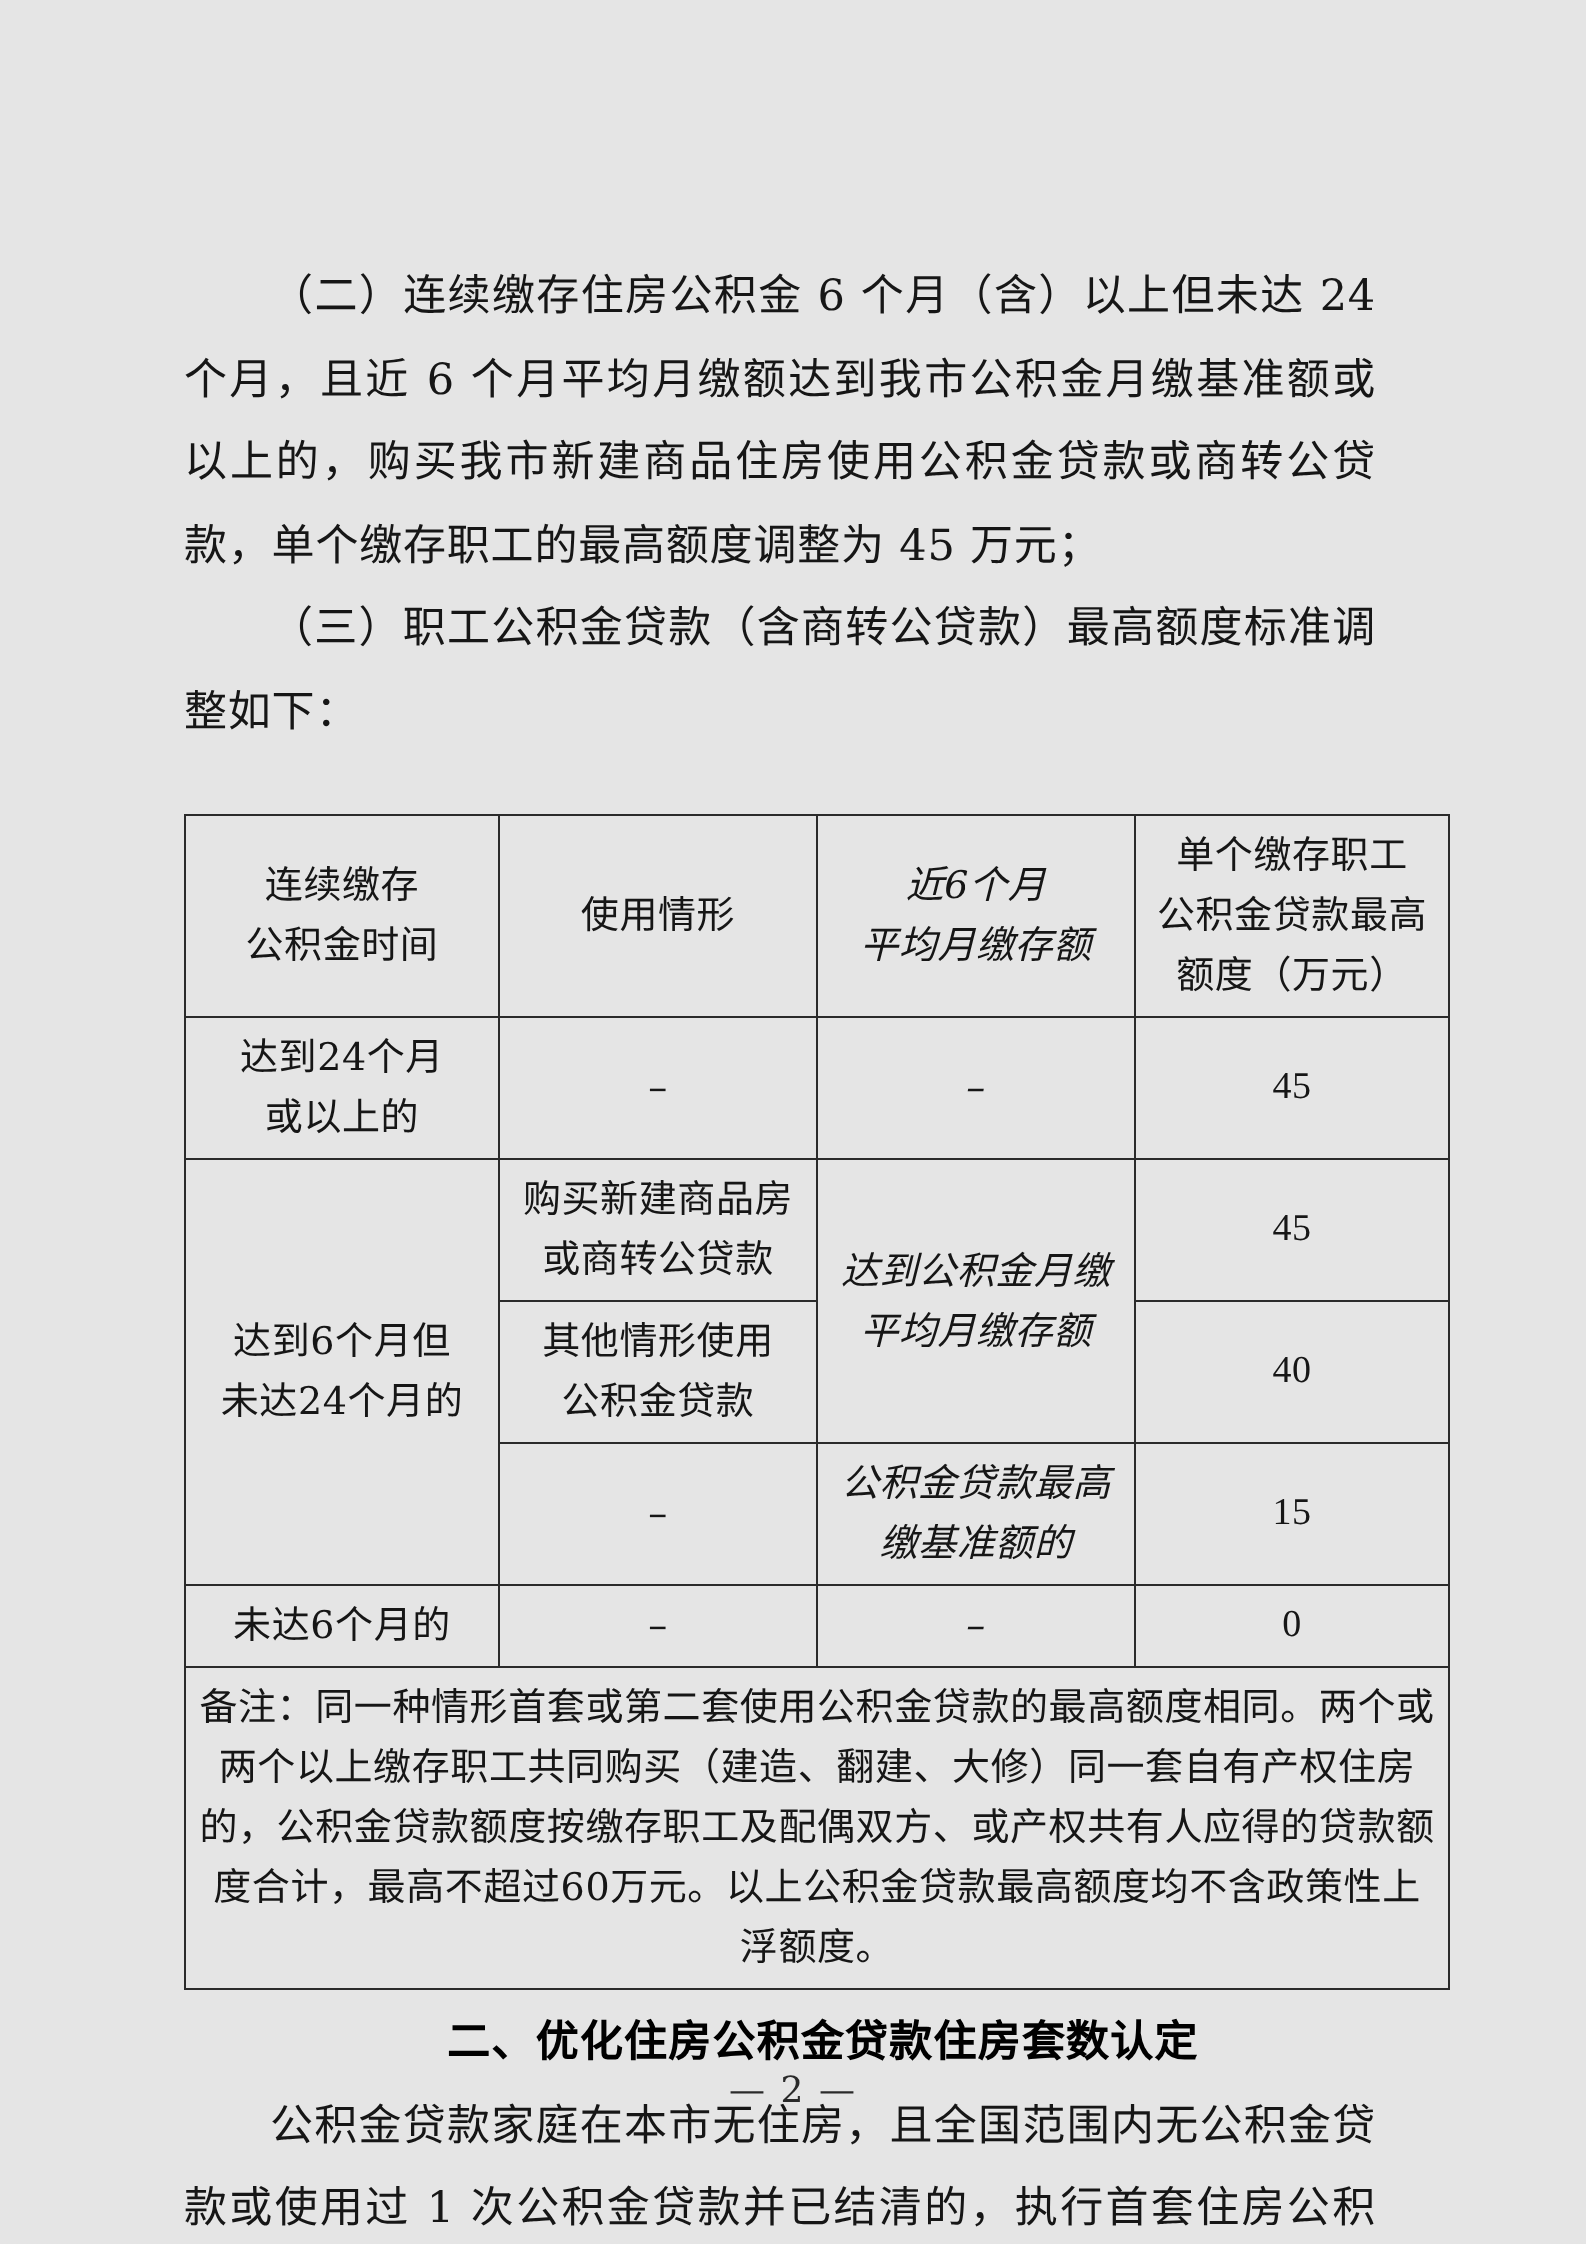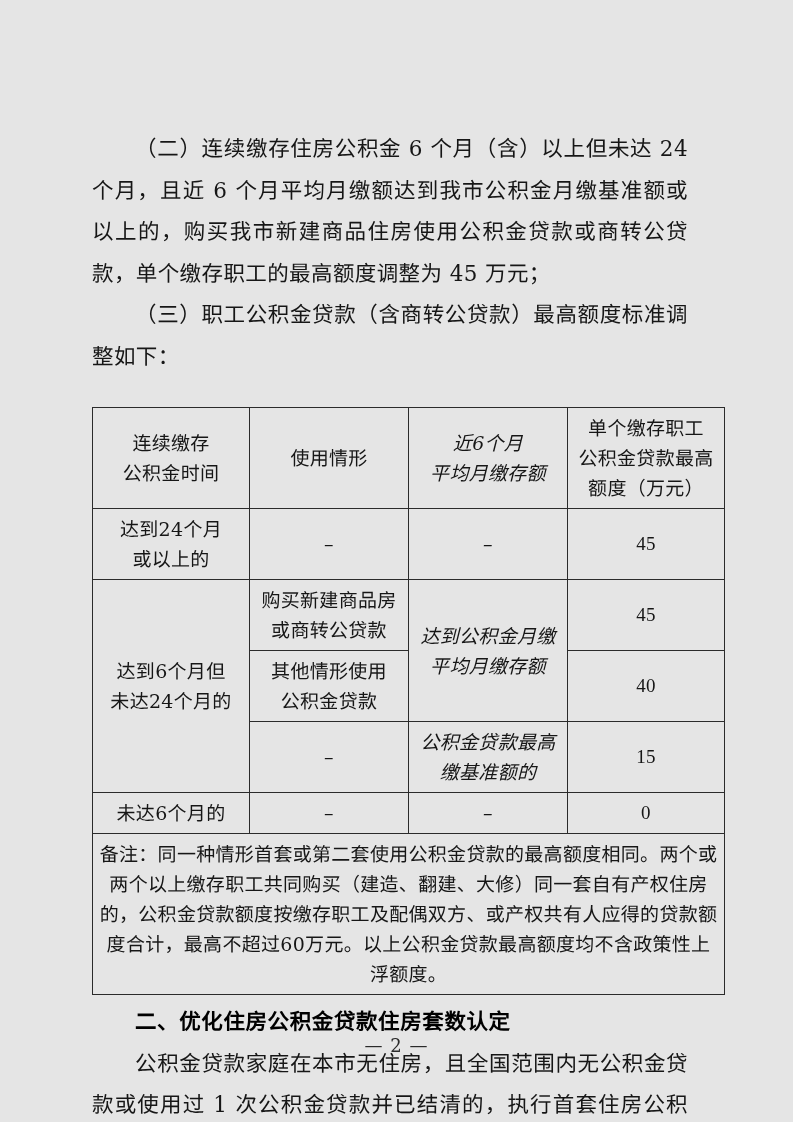--- a/index.html
+++ b/index.html
@@ -41,20 +41,21 @@
     text-align-last: left;
   }
   .heading {
     font-size: 21.5px;
     line-height: 41.5px;
     font-weight: bold;
     text-indent: 2em;
     letter-spacing: 0.6px;
     margin: 0;
     color: #000000;
+    text-align: center;
   }
   .spacer-before-table { height: 30px; }
   .spacer-after-table { height: 6px; }
 
   table.policy-table {
     border-collapse: collapse;
     width: 596px;
     table-layout: fixed;
     margin: 0;
   }

